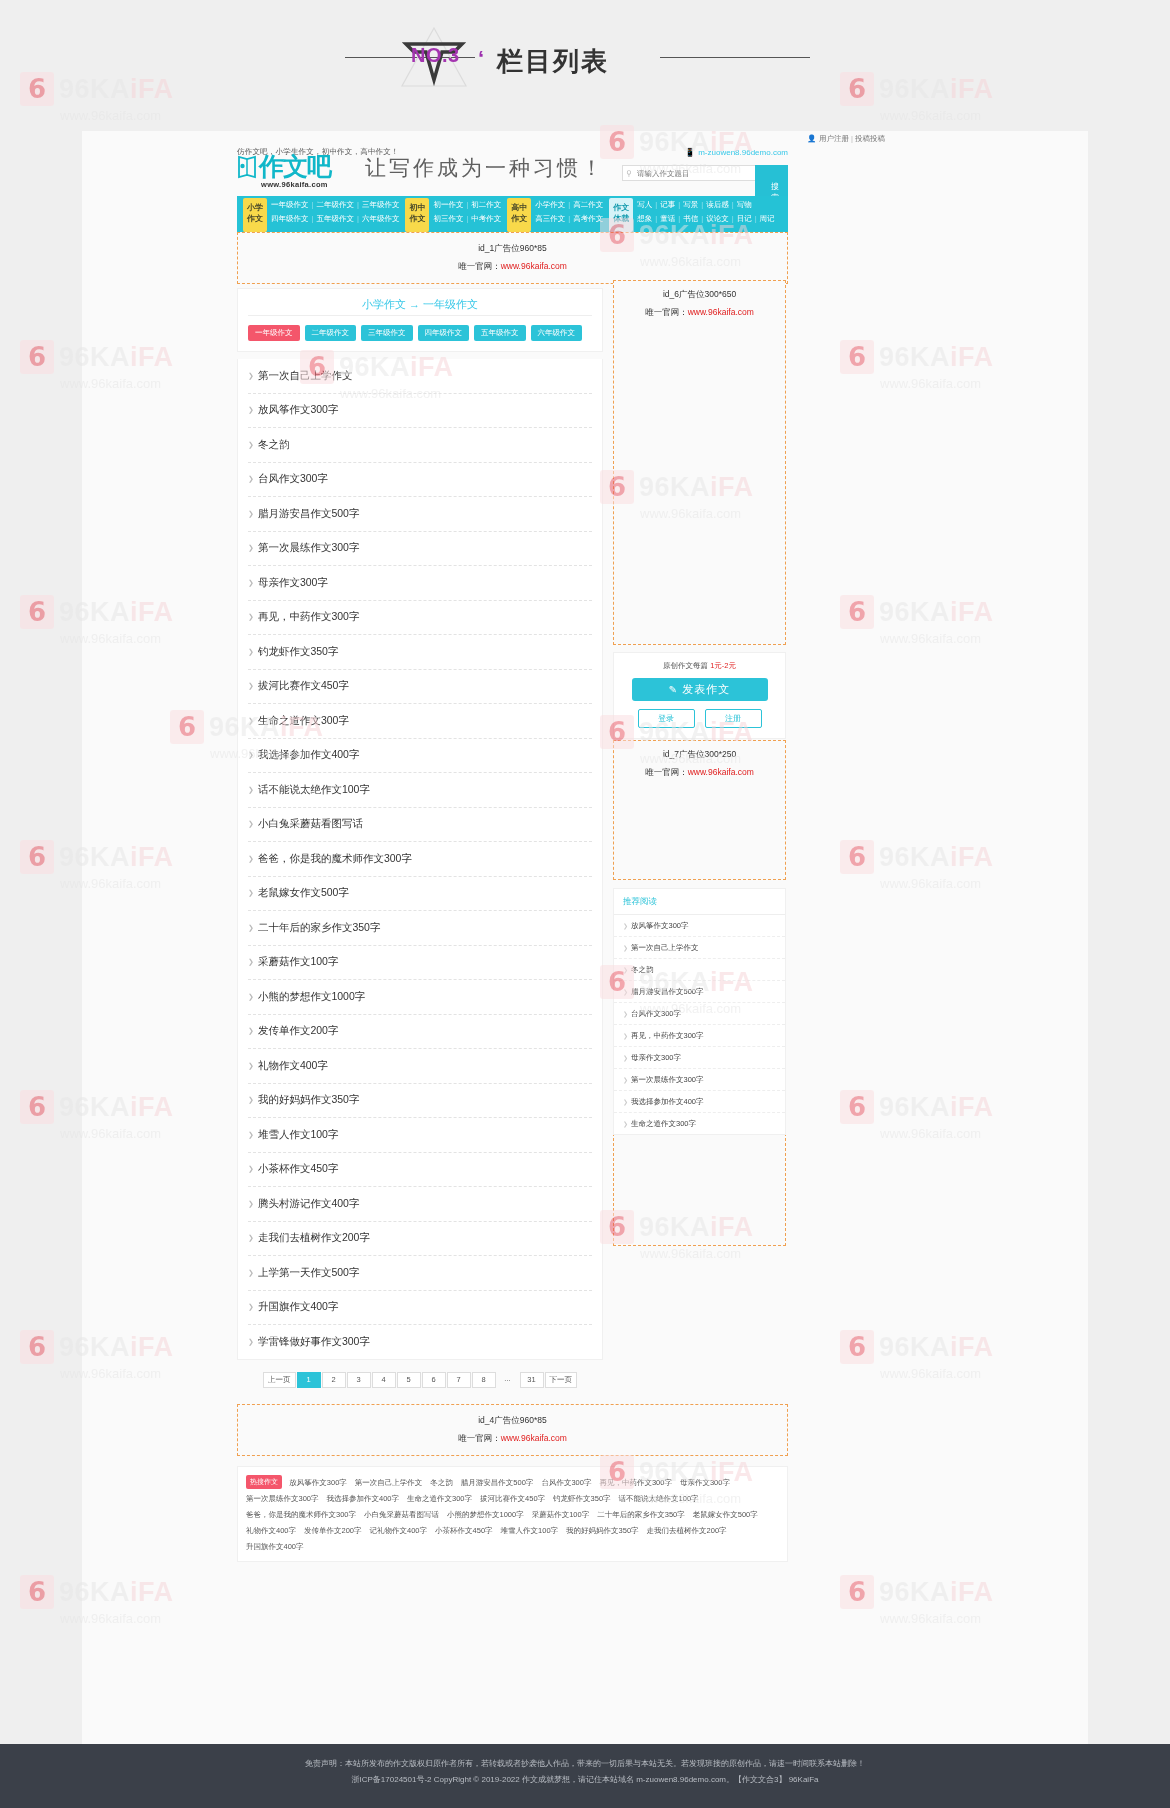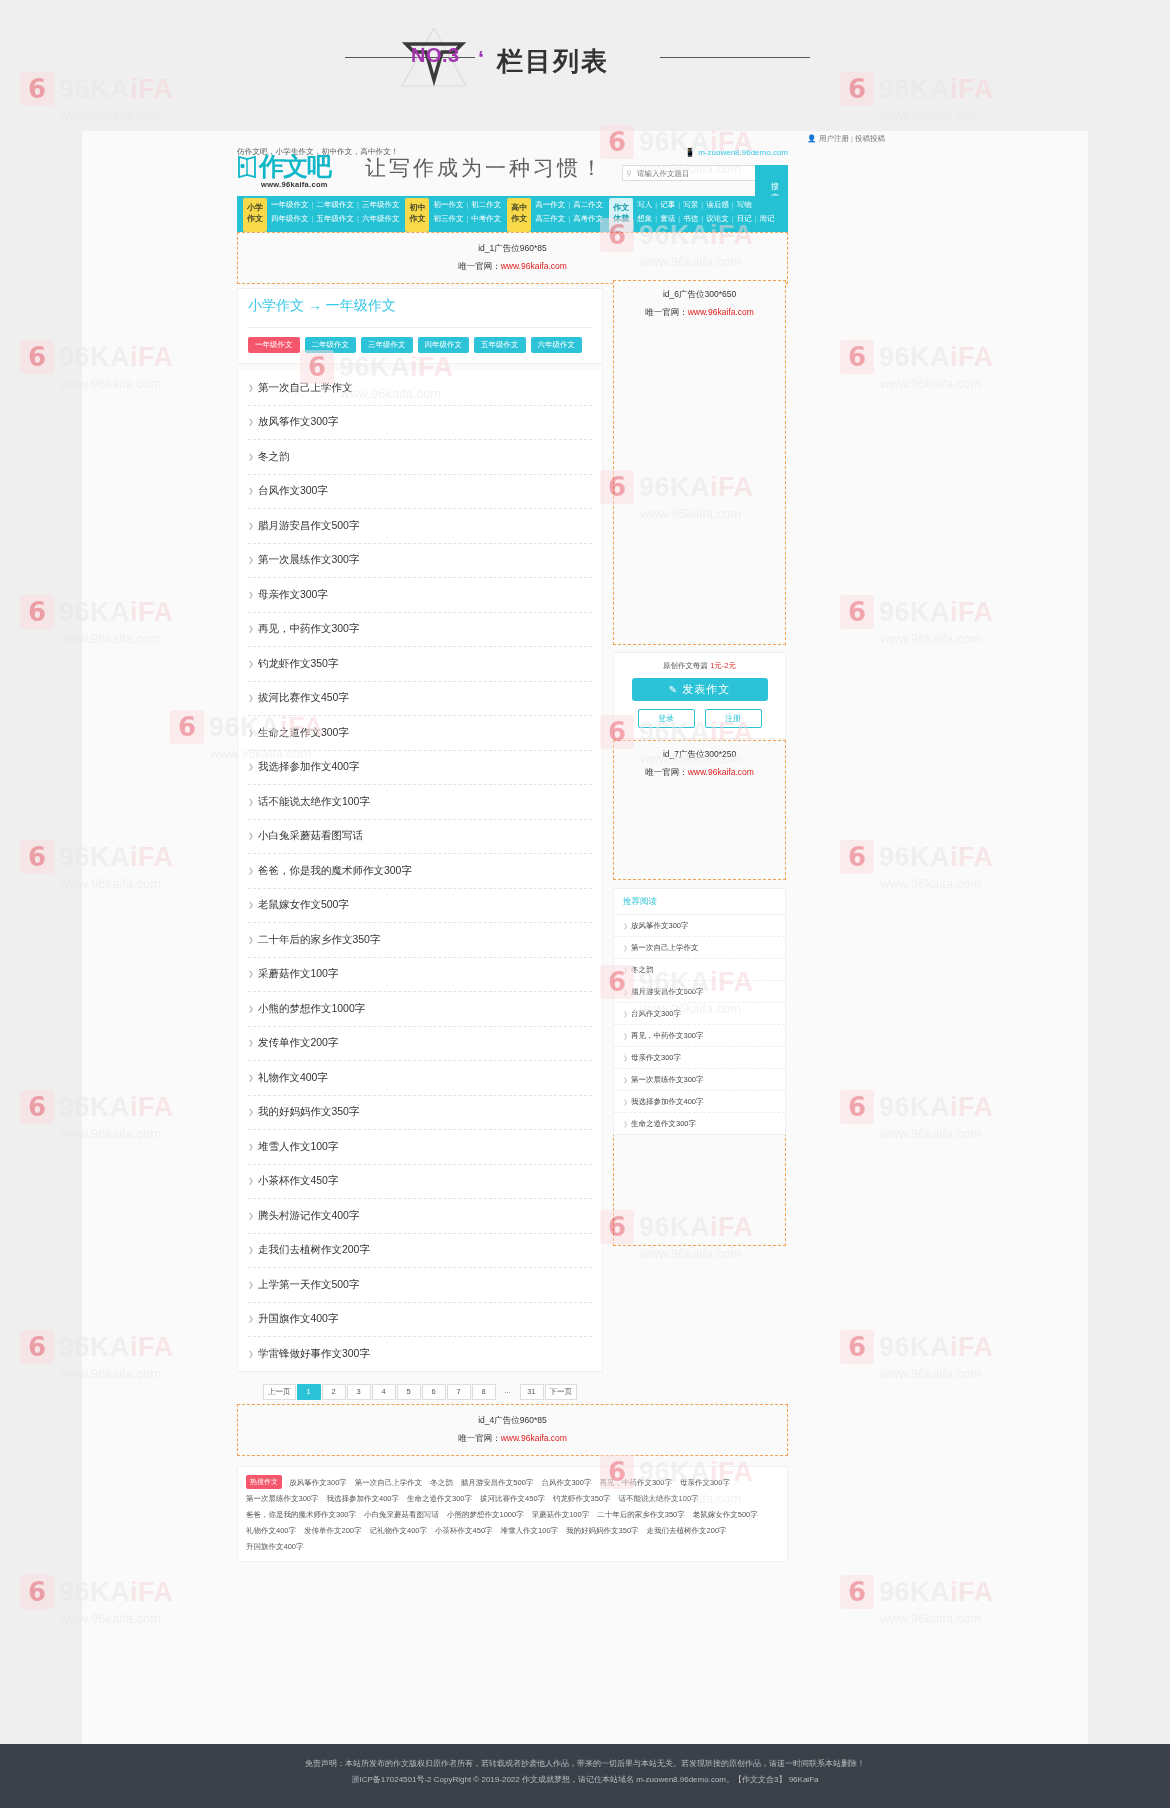--- a/index.html
+++ b/index.html
@@ -87,21 +87,21 @@
   .ad .u a{color:#e02020;text-decoration:none;}
   #ad1{position:absolute;left:237px;top:232px;width:551px;height:52px;padding-top:10px;}
   #ad4{position:absolute;left:237px;top:1404px;width:551px;height:52px;padding-top:10px;}
   #ad6{position:absolute;left:613px;top:280px;width:173px;height:365px;padding-top:8px;}
   #ad7{position:absolute;left:613px;top:740px;width:173px;height:140px;padding-top:8px;}
   #ad8{position:absolute;left:613px;top:1098px;width:173px;height:148px;padding-top:8px;}
 
   
   .leftcol{position:absolute;left:237px;top:288px;width:366px;}
   .crumbbox{background:#fff;border:1px solid #f0f0f0;padding:8px 10px 10px;}
-  .crumb{font-size:14px;color:#38c8e8;padding-bottom:12px;border-bottom:1px solid #eee;}
+  .crumb{font-size:11px;color:#38c8e8;padding-bottom:3px;border-bottom:1px solid #eee;text-align:center;}
   .tagrow{display:flex;flex-wrap:wrap;gap:5px;margin-top:9px;}
   .tag{background:#2cc3d8;color:#fff;font-size:7.5px;padding:3px 7px;border-radius:2px;cursor:pointer;}
   .tag:first-child{background:#f4566b;}
 
   .artlist{background:#fff;border:1px solid #f0f0f0;border-top:none;margin-top:7px;padding:0 10px;}
   .art{
     height:33.5px;display:flex;align-items:center;
     border-bottom:1px dashed #e3e3e3;font-size:10.5px;color:#333;cursor:pointer;
   }
   .art:last-child{border-bottom:none;}
@@ -211,21 +211,21 @@
         <div class="r"><span>初一作文</span><span class="bar">|</span><span>初二作文</span></div>
         <div class="r"><span>初三作文</span><span class="bar">|</span><span>中考作文</span></div>
       </div>
     </div>
     <div class="navgrp">
       <div class="navtag tg3">
         <div>高中</div>
         <div>作文</div>
       </div>
       <div class="navlinks">
-        <div class="r"><span>高一作文</span><span class="bar">|</span><span>高二作文</span></div>
+        <div class="r"><span>小学作文</span><span class="bar">|</span><span>高二作文</span></div>
         <div class="r"><span>高三作文</span><span class="bar">|</span><span>高考作文</span></div>
       </div>
     </div>
     <div class="navgrp">
       <div class="navtag tg4">
         <div>作文</div>
         <div>体裁</div>
       </div>
       <div class="navlinks">
         <div class="r"><span>写人</span><span class="bar">|</span><span>记事</span><span class="bar">|</span><span>写景</span><span class="bar">|</span><span>读后感</span><span class="bar">|</span><span>写物</span></div>

